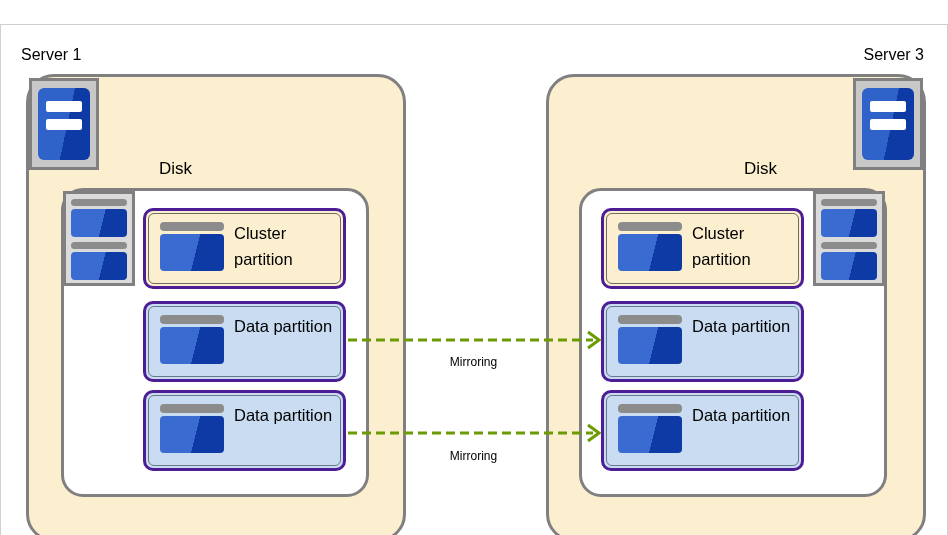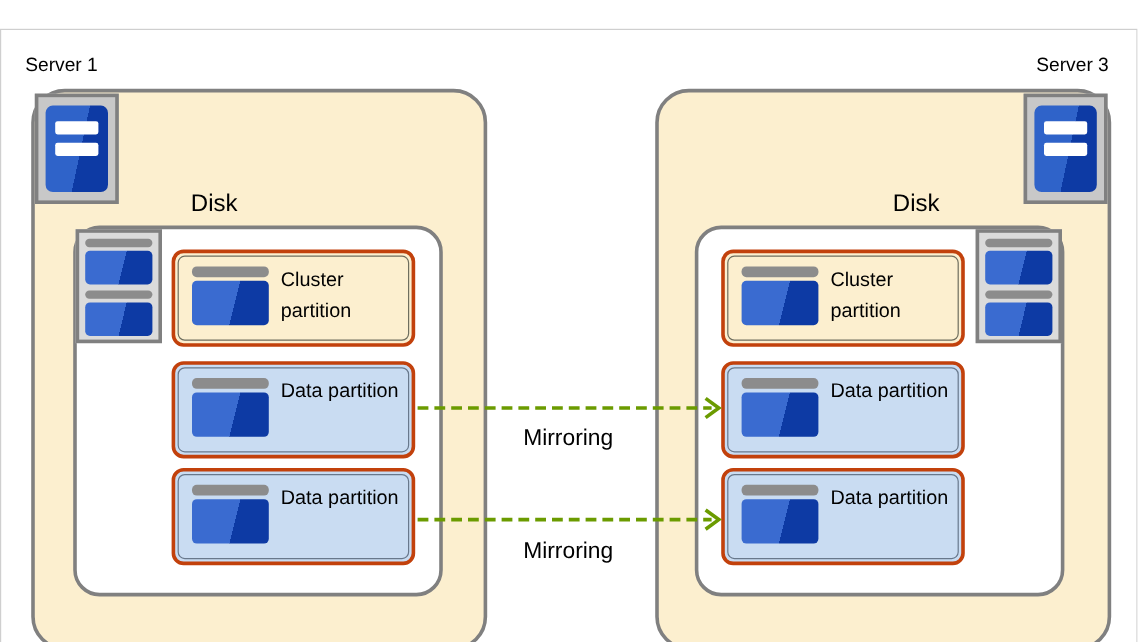--- a/index.html
+++ b/index.html
@@ -20,54 +20,54 @@
 
   
   .srv-icon{position:absolute;top:1px;width:64px;height:86px;
     border:3px solid #808080;background:#C8C8C8;z-index:2;}
   .s1 .srv-icon{left:0;} .s2 .srv-icon{left:304px;}
   .tower{position:absolute;left:6px;top:7px;width:52px;height:72px;border-radius:6px;
     background:linear-gradient(102deg,#2F63C9 55%,#0D3AA4 55%);}
   .tbar{position:absolute;left:8px;width:36px;height:11px;background:#fff;border-radius:2px;}
   .tbar.b1{top:13px;} .tbar.b2{top:31px;}
 
-  .disk-label{position:absolute;top:82px;font-size:20px;white-space:nowrap;}
+  .disk-label{position:absolute;top:82px;font-size:17px;white-space:nowrap;}
   .s1 .disk-label{left:130px;} .s2 .disk-label{left:195px;}
 
   .disk-box{position:absolute;top:111px;width:302px;height:303px;
     border:3px solid #808080;border-radius:22px;background:#ffffff;}
   .s1 .disk-box{left:32px;} .s2 .disk-box{left:30px;}
 
   
   .disk-icon{position:absolute;top:114px;width:66px;height:89px;
     border:3px solid #808080;background:#DBDBDB;z-index:3;}
   .s1 .disk-icon{left:34px;} .s2 .disk-icon{left:264px;}
   .dbar{position:absolute;left:5px;width:56px;height:7px;border-radius:4px;background:#8C8C8C;}
   .dblue{position:absolute;left:5px;width:56px;height:28px;border-radius:4px;
     background:linear-gradient(104deg,#3A6BD0 55%,#0D3AA4 55%);}
   .dbar.r1{top:5px;} .dblue.r2{top:15px;} .dbar.r3{top:48px;} .dblue.r4{top:58px;}
 
   
   .part{position:absolute;width:197px;height:75px;
-    border:3px solid #c2410c;border-radius:10px;}
+    border:3px solid #4c1d95;border-radius:10px;}
   .s1 .part{left:114px;} .s2 .part{left:52px;}
   .part.p-cluster{top:131px;background:#FCEFCF;}
   .part.p-data1{top:224px;background:#C9DCF2;}
   .part.p-data2{top:313px;background:#C9DCF2;}
   .inner-line{position:absolute;inset:2px;border:1px solid #6E6E5E;border-radius:6px;pointer-events:none;}
   .p-data1 .inner-line,.p-data2 .inner-line{border-color:#68788C;}
   .picon{position:absolute;left:14px;top:11px;width:64px;}
   .pbar{width:64px;height:9px;border-radius:4px;background:#8C8C8C;}
   .pblue{width:64px;height:37px;border-radius:4px;margin-top:3px;
     background:linear-gradient(104deg,#3A6BD0 55%,#0D3AA4 55%);}
   .ptext{position:absolute;left:88px;top:9px;width:102px;font-size:16.5px;line-height:26px;}
 
   
   .arrows-svg{position:absolute;left:0;top:0;width:948px;height:535px;z-index:5;pointer-events:none;}
-  .mirror-label{position:absolute;left:420px;width:105px;text-align:center;font-size:19px;z-index:6;}
+  .mirror-label{position:absolute;left:420px;width:105px;text-align:center;font-size:12px;z-index:6;}
   .m1{top:330px;} .m2{top:424px;}
 </style>
 </head>
 <body>
 
 <div class="canvas">
 
   <span class="outer-label lab1">Server 1</span>
   <span class="outer-label lab2">Server 3</span>
 

